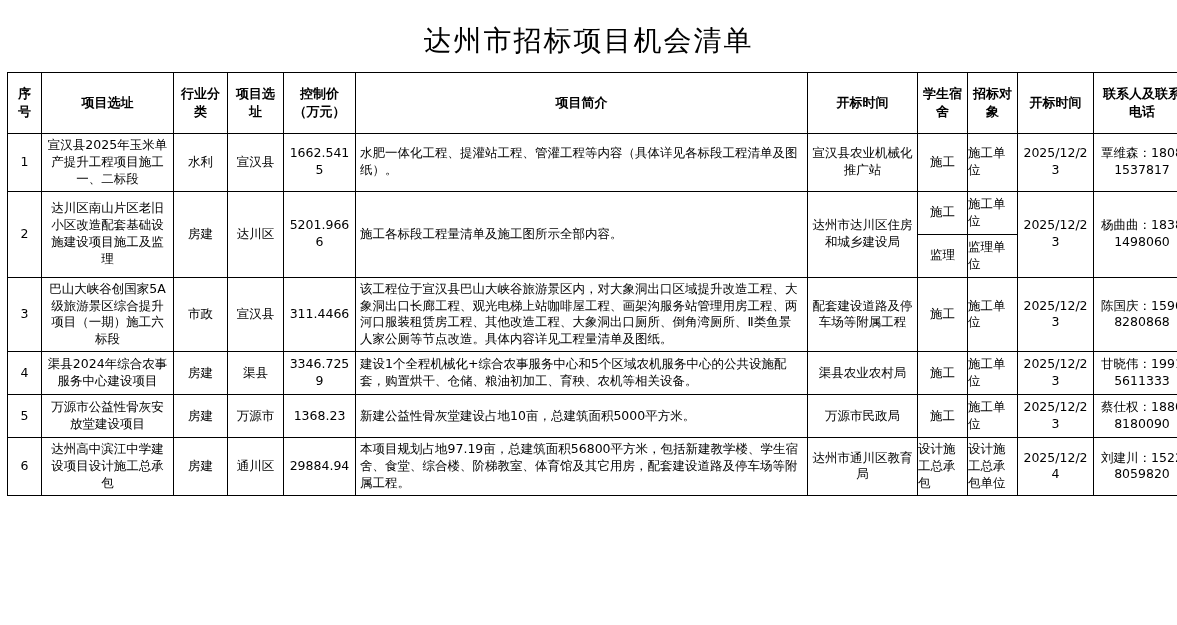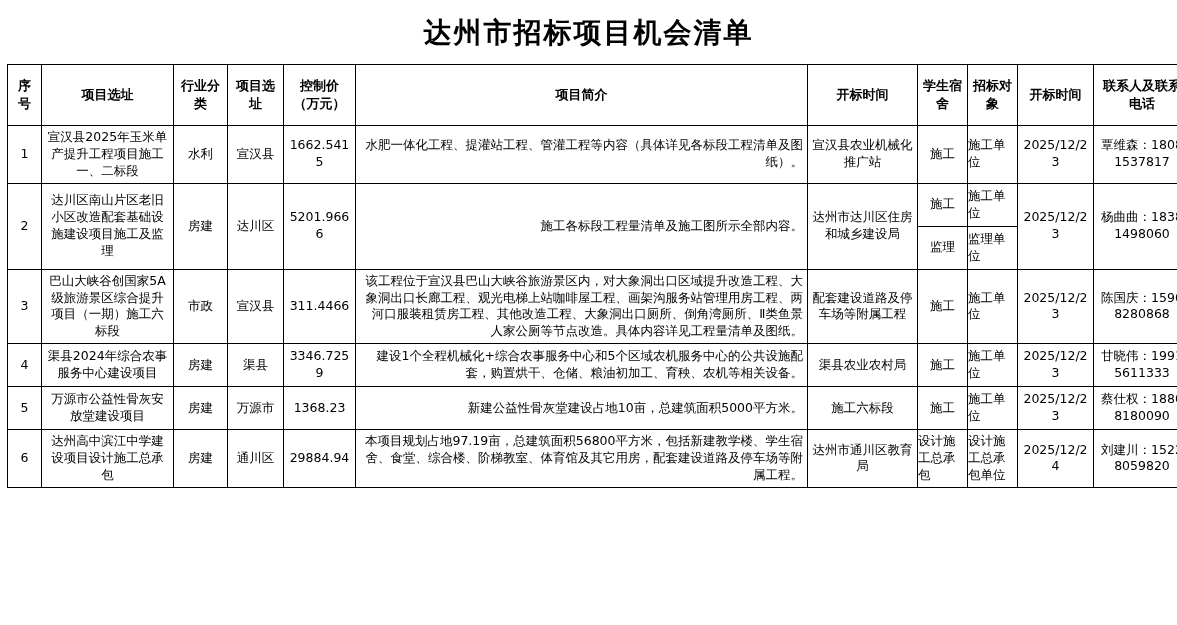--- a/index.html
+++ b/index.html
@@ -14,23 +14,23 @@
     color: #000;
   }
   .page {
     width: 1177px;
     box-sizing: border-box;
     padding: 0;
   }
   .doc-title {
     text-align: center;
     font-size: 28px;
-    font-weight: bold;
+    font-weight: normal;
     letter-spacing: 2px;
-    padding: 14px 0 12px 0;
+    padding: 22px 0 12px 0;
     font-family: "DejaVu Sans", "Liberation Sans", sans-serif;
   }
   table.listing {
     border-collapse: collapse;
     table-layout: fixed;
     width: 1163px;
     margin: 0 7px;
   }
   table.listing th,
   table.listing td {
@@ -42,21 +42,21 @@
     word-break: break-all;
     font-family: "DejaVu Sans", "Liberation Sans", sans-serif;
   }
   table.listing thead th {
     font-weight: bold;
     text-align: center;
     height: 54px;
     font-size: 13px;
   }
   td.c { text-align: center; }
-  td.l { text-align: right; }
+  td.l { text-align: left; }
   td.num { text-align: center; }
   .subcell-wrap {
     padding: 0 !important;
     vertical-align: middle;
   }
   .subcell-wrap .sub {
     height: 42px;
     display: flex;
     align-items: center;
     justify-content: center;
@@ -185,21 +185,21 @@
           <td class="c">2025/12/23</td>
           <td class="c">甘晓伟：19915611333</td>
         </tr>
         <tr>
           <td class="num">5</td>
           <td class="c">万源市公益性骨灰安放堂建设项目</td>
           <td class="c">房建</td>
           <td class="c">万源市</td>
           <td class="c">1368.23</td>
           <td class="l">新建公益性骨灰堂建设占地10亩，总建筑面积5000平方米。</td>
-          <td class="c">施工六标段</td>
+          <td class="c">万源市民政局</td>
           <td class="subcell-wrap">
             <div class="sub">施工</div>
           </td>
           <td class="subcell-wrap">
             <div class="sub">施工单位</div>
           </td>
           <td class="c">2025/12/23</td>
           <td class="c">蔡仕权：18808180090</td>
         </tr>
         <tr>

